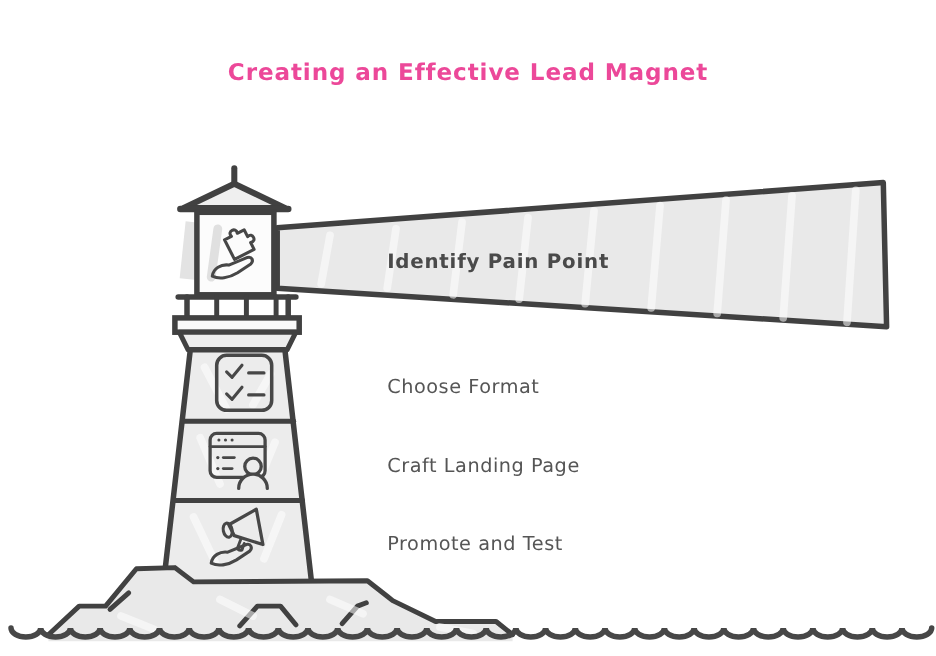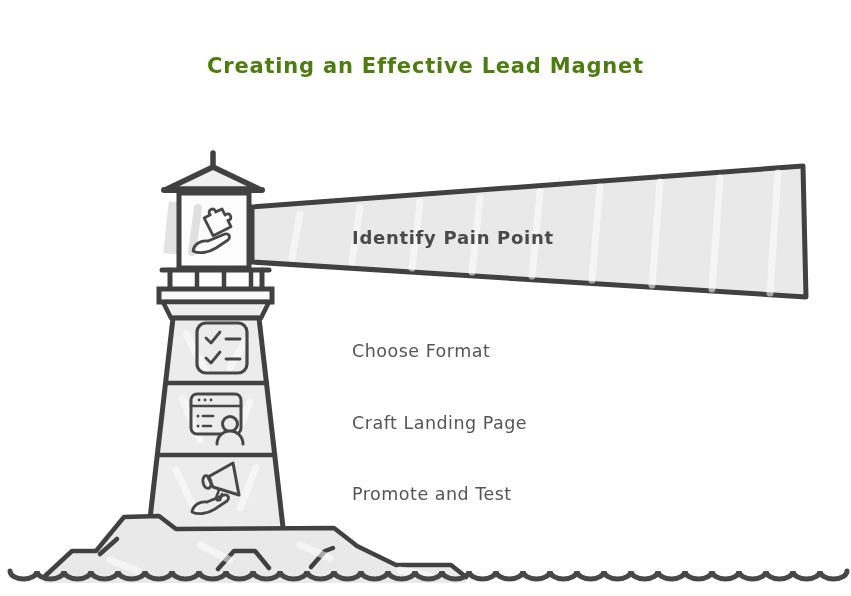--- a/index.html
+++ b/index.html
@@ -11,21 +11,21 @@
     font-family:"DejaVu Sans","Liberation Sans",sans-serif;
   }
   .title{
     position:absolute;
     top:54px;left:0;width:100%;
     margin:0;
     text-align:center;
     font-size:21px;
     font-weight:700;
     letter-spacing:0.8px;
-    color:#4d7c0f;
+    color:#ec4899;
   }
   svg.scene{position:absolute;top:0;left:0;}
   svg text{font-family:"DejaVu Sans","Liberation Sans",sans-serif;}
   .beam-label{font-size:18px;font-weight:700;letter-spacing:0.7px;fill:#4a4a4a;}
   .step-label{font-size:17.5px;font-weight:400;letter-spacing:0.5px;fill:#555555;}
   .outline{stroke:#414141;fill:none;stroke-linecap:round;stroke-linejoin:round;}
   .icon{stroke:#474747;fill:none;stroke-linecap:round;stroke-linejoin:round;stroke-width:2.8px;}
   .tex{stroke:#ffffff;stroke-width:7;stroke-linecap:round;opacity:0.55;}
 </style>
 </head>

